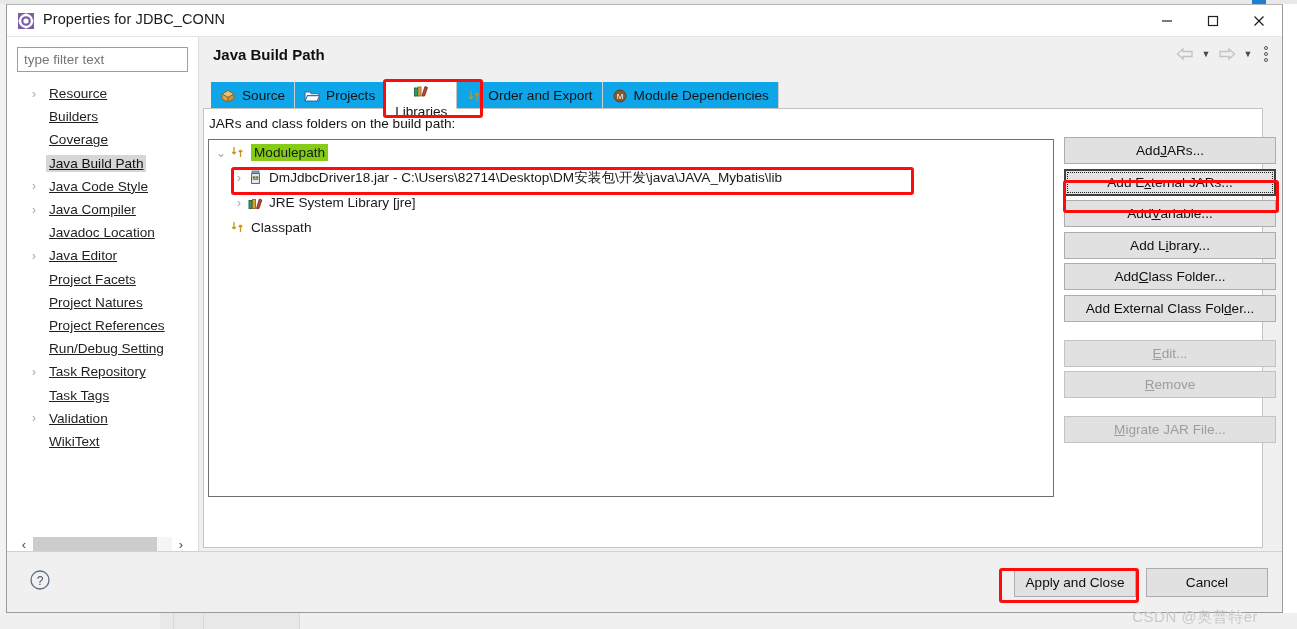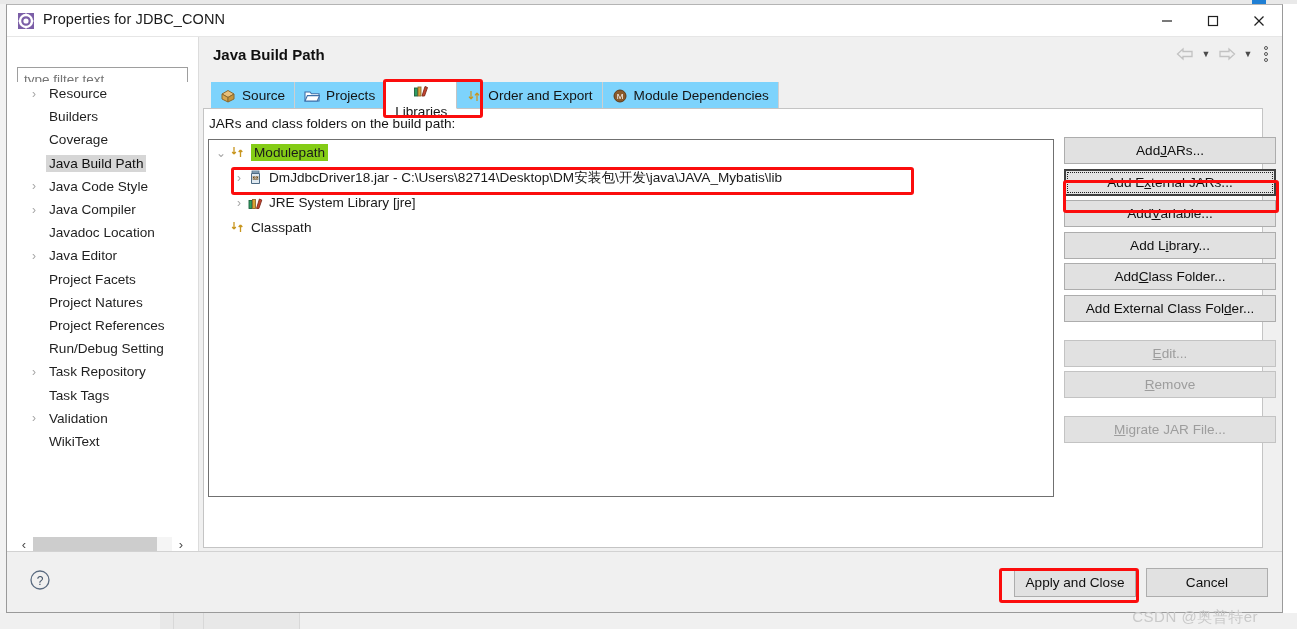--- a/index.html
+++ b/index.html
@@ -85,21 +85,20 @@
   .filter-input {
     position: absolute; left: 10px; top: 10px;
     width: 171px; height: 25px;
     border: 1px solid #9e9e9e;
     background: #ffffff;
     font-family: "Liberation Sans", sans-serif;
     font-size: 13.5px;
     color: #7d7d7d;
     padding: 0 6px;
     outline: none;
-    margin-top: 20px;
   }
   .tree {
     position: absolute; left: 0; top: 45px;
     width: 191px; height: 472px;
     background: #ffffff;
     overflow: hidden;
   }
   .tree-row {
     position: relative;
     height: 23.2px;
@@ -114,20 +113,21 @@
     transform: translateY(-50%);
     width: 12px; height: 12px;
     color: #a6a6a6;
     font-size: 12px;
     line-height: 12px;
     text-align: center;
   }
   .tree-row .tlabel {
     margin-left: 19px;
     padding: 1px 3px;
+    text-decoration: underline;
   }
   .tree-row.selected .tlabel {
     background: #d6d6d6;
     color: #111;
   }
   
   .hscroll {
     position: absolute; left: 8px; bottom: 22px;
     width: 175px; height: 21px;
     background: #ffffff;
@@ -188,21 +188,21 @@
   .tabstrip {
     position: absolute; left: 12px; top: 44px;
     width: 1060px; height: 28px;
     display: flex; align-items: flex-end;
   }
   .tab {
     height: 27px;
     display: flex; align-items: center; gap: 6px;
     padding: 0 9px;
     font-size: 13.6px; color: #141414;
-    background: #7dd3fc;
+    background: #0ea5e9;
     border-right: 1px solid #cfcfcf;
     white-space: nowrap;
   }
   .tab.active {
     background: #ffffff;
     border: 1px solid #c4c4c4;
     border-bottom: 1px solid #ffffff;
     position: relative; z-index: 3;
     height: 28px;
     flex-direction: column;

